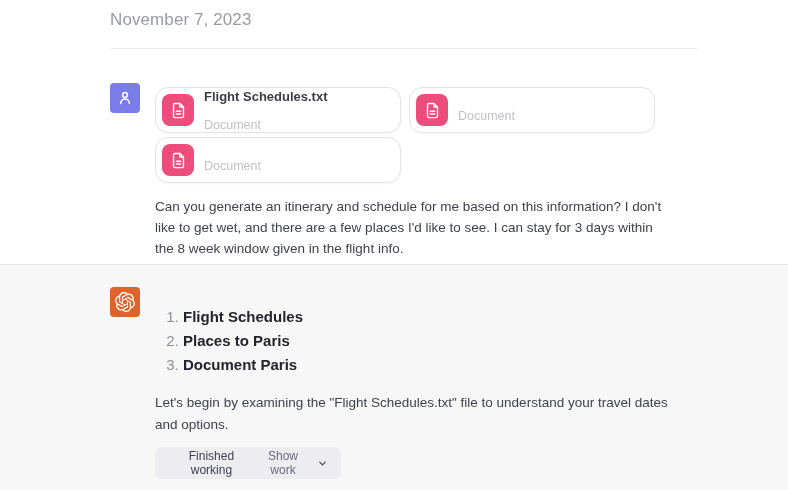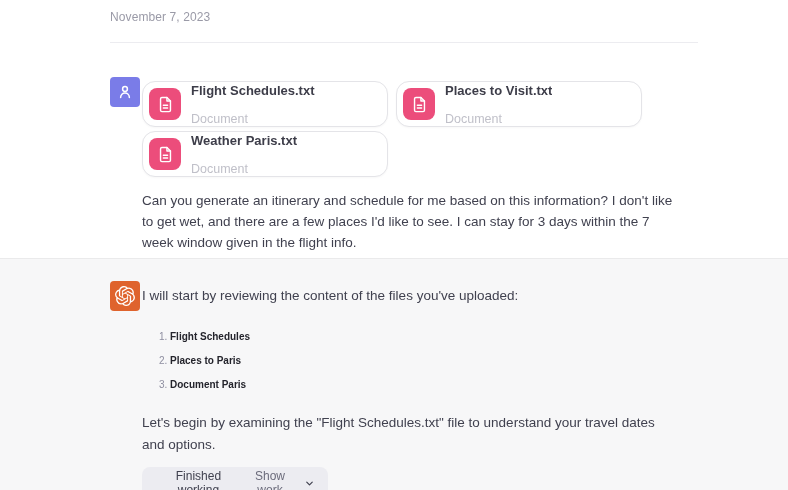--- a/index.html
+++ b/index.html
@@ -18,32 +18,32 @@
   html,body{width:788px;height:490px;overflow:hidden;}
   body{
     font-family:"Liberation Sans","DejaVu Sans",sans-serif;
     background:#ffffff;
     color:var(--body-text);
     display:flex;
     flex-direction:column;
   }
   .date{
     margin:10px 90px 0 110px;
-    font-size:12px;
+    font-size:17px;
     color:var(--muted-text);
     letter-spacing:.1px;
   }
   .divider{
     margin:18px 90px 0 110px;
     border-top:1px solid var(--divider);
     height:0;
   }
   .message{
     display:flex;
-    gap:2px;
+    gap:15px;
     padding:0 114px 0 110px;
   }
   .user-message{margin-top:34px;}
   .avatar{
     width:30px;height:30px;
     border-radius:4px;
     flex:0 0 30px;
     display:flex;align-items:center;justify-content:center;
   }
   .avatar.user{background:var(--user-avatar-bg);}
@@ -104,21 +104,21 @@
   }
   .assistant-intro{
     font-size:13.5px;
     line-height:22px;
     padding-top:4px;
     color:var(--body-text);
   }
   ol.file-list{
     margin:22px 0 12px 0;
     padding-left:28px;
-    font-size:10px;
+    font-size:15px;
   }
   ol.file-list li{
     margin-bottom:9px;
     font-weight:700;
     color:#24242c;
     line-height:15px;
   }
   ol.file-list li::marker{
     color:#8e8ea0;
     font-weight:400;
@@ -193,56 +193,53 @@
       <div class="card">
         <div class="file-badge">
           <svg width="17" height="17" viewBox="0 0 24 24" fill="none" stroke="#ffffff" stroke-width="2" stroke-linecap="round" stroke-linejoin="round">
             <path d="M14 2H7a2 2 0 0 0-2 2v16a2 2 0 0 0 2 2h10a2 2 0 0 0 2-2V7z"></path>
             <path d="M14 2v5h5"></path>
               <path d="M9 13h6"></path>
               <path d="M9 17h6"></path>
           </svg>
         </div>
         <div class="file-meta">
-          <span class="file-title">Places to Visit.txt</span>
           <span class="file-type">Document</span>
         </div>
       </div>
 
       <div class="card">
         <div class="file-badge">
           <svg width="17" height="17" viewBox="0 0 24 24" fill="none" stroke="#ffffff" stroke-width="2" stroke-linecap="round" stroke-linejoin="round">
             <path d="M14 2H7a2 2 0 0 0-2 2v16a2 2 0 0 0 2 2h10a2 2 0 0 0 2-2V7z"></path>
             <path d="M14 2v5h5"></path>
               <path d="M9 13h6"></path>
               <path d="M9 17h6"></path>
           </svg>
         </div>
         <div class="file-meta">
-          <span class="file-title">Weather Paris.txt</span>
           <span class="file-type">Document</span>
         </div>
       </div>
 
     </div>
-    <div class="user-text">Can you generate an itinerary and schedule for me based on this information? I don't like to get wet, and there are a few places I'd like to see. I can stay for 3 days within the 7 week window given in the flight info.</div>
+    <div class="user-text">Can you generate an itinerary and schedule for me based on this information? I don't like to get wet, and there are a few places I'd like to see. I can stay for 3 days within the 8 week window given in the flight info.</div>
   </div>
 </div>
 
 <div class="assistant-section">
   <div class="message">
     <div class="avatar assistant">
       <span>
         <svg width="20" height="20" viewBox="0 0 24 24" fill="#ffffff">
           <path d="M22.2819 9.8211a5.9847 5.9847 0 0 0-.5157-4.9108 6.0462 6.0462 0 0 0-6.5098-2.9A6.0651 6.0651 0 0 0 4.9807 4.1818a5.9847 5.9847 0 0 0-3.9977 2.9 6.0462 6.0462 0 0 0 .7427 7.0966 5.98 5.98 0 0 0 .511 4.9107 6.051 6.051 0 0 0 6.5146 2.9001A5.9847 5.9847 0 0 0 13.2599 24a6.0557 6.0557 0 0 0 5.7718-4.2058 5.9894 5.9894 0 0 0 3.9977-2.9001 6.0557 6.0557 0 0 0-.7475-7.073zm-9.022 12.6081a4.4755 4.4755 0 0 1-2.8764-1.0408l.1419-.0804 4.7783-2.7582a.7948.7948 0 0 0 .3927-.6813v-6.7369l2.02 1.1686a.071.071 0 0 1 .038.052v5.5826a4.504 4.504 0 0 1-4.4945 4.4944zm-9.6607-4.1254a4.4708 4.4708 0 0 1-.5346-3.0137l.142.0852 4.783 2.7582a.7712.7712 0 0 0 .7806 0l5.8428-3.3685v2.3324a.0804.0804 0 0 1-.0332.0615L9.74 19.9502a4.4992 4.4992 0 0 1-6.1408-1.6464zM2.3408 7.8956a4.485 4.485 0 0 1 2.3655-1.9728V11.6a.7664.7664 0 0 0 .3879.6765l5.8144 3.3543-2.0201 1.1685a.0757.0757 0 0 1-.071 0l-4.8303-2.7865A4.504 4.504 0 0 1 2.3408 7.8956zm16.5963 3.8558L13.1038 8.364 15.1192 7.2a.0757.0757 0 0 1 .071 0l4.8303 2.7913a4.4944 4.4944 0 0 1-.6765 8.1042v-5.6772a.79.79 0 0 0-.407-.667zm2.0107-3.0231l-.142-.0852-4.7735-2.7818a.7759.7759 0 0 0-.7854 0L9.409 9.2297V6.8974a.0662.0662 0 0 1 .0284-.0615l4.8303-2.7866a4.4992 4.4992 0 0 1 6.6802 4.66zM8.3065 12.863l-2.02-1.1638a.0804.0804 0 0 1-.038-.0567V6.0742a4.4992 4.4992 0 0 1 7.3757-3.4537l-.142.0805L8.704 5.459a.7948.7948 0 0 0-.3927.6813zm1.0976-2.3654l2.602-1.4998 2.6069 1.4998v2.9994l-2.5974 1.4997-2.6067-1.4997z"></path>
         </svg>
       </span>
     </div>
     <div class="msg-content">
-      <div class="assistant-intro">I will start by reviewing the content of the files you've uploaded:</div>
       <ol class="file-list">
         <li>Flight Schedules</li>
         <li>Places to Paris</li>
         <li>Document Paris</li>
       </ol>
       <div class="assistant-paragraph">Let's begin by examining the "Flight Schedules.txt" file to understand your travel dates and options.</div>
       <button class="work-bar">
         <span class="work-status">Finished working</span>
         <span class="work-toggle">
           <span>Show work</span>

